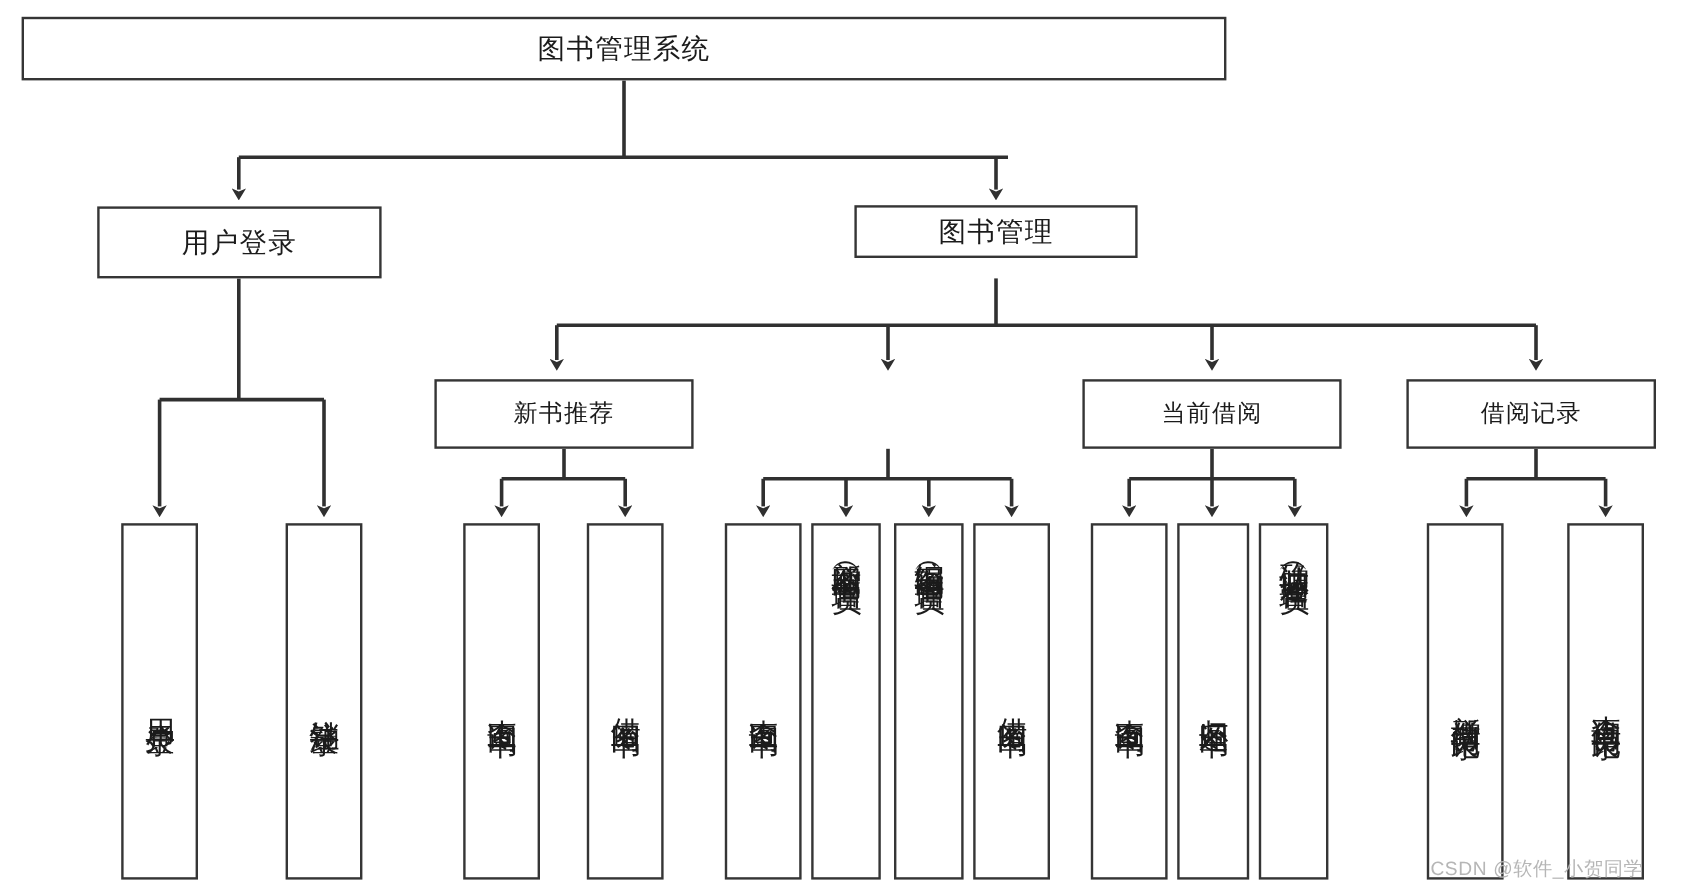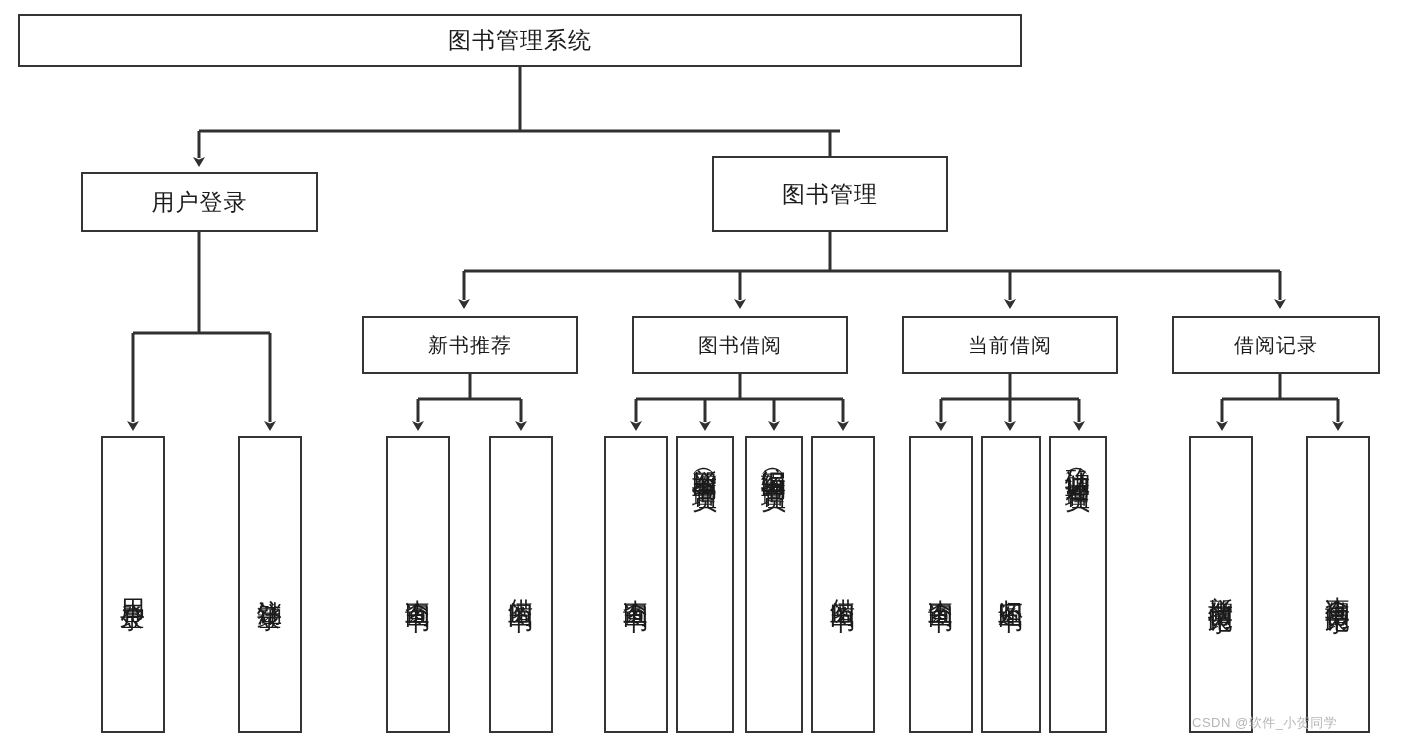--- a/index.html
+++ b/index.html
@@ -58,21 +58,21 @@
     line-height: 1.12;
     letter-spacing: 3px;
     white-space: nowrap;
   }
   .node.leaf.center-v {
     align-items: center;
     padding-top: 0;
   }
   .watermark {
     position: absolute;
-    font-size: 13px;
+    font-size: 16px;
     color: #b6b6b6;
     white-space: nowrap;
     letter-spacing: 0.5px;
   }
 </style>
 </head>
 <body>
 
 <div id="canvas">
 
@@ -126,29 +126,26 @@
     </g>
   </svg>
 
   <div class="node root" style="left:18px; top:14px; width:1004px; height:53px;">
     <span class="node-label">图书管理系统</span>
   </div>
 
   <div class="node lvl2" style="left:81px; top:172px; width:237px; height:60px;">
     <span class="node-label">用户登录</span>
   </div>
-  <div class="node lvl2" style="left:712px; top:156px; width:236px; height:76px;">
+  <div class="node lvl2" style="left:712px; top:171px; width:236px; height:44px;">
     <span class="node-label">图书管理</span>
   </div>
 
   <div class="node lvl3" style="left:362px; top:316px; width:216px; height:58px;">
     <span class="node-label">新书推荐</span>
-  </div>
-  <div class="node lvl3" style="left:632px; top:316px; width:216px; height:58px;">
-    <span class="node-label">图书借阅</span>
   </div>
   <div class="node lvl3" style="left:902px; top:316px; width:216px; height:58px;">
     <span class="node-label">当前借阅</span>
   </div>
   <div class="node lvl3" style="left:1172px; top:316px; width:208px; height:58px;">
     <span class="node-label">借阅记录</span>
   </div>
 
   <div class="node leaf center-v" style="left:101px; top:436px; width:64px; height:297px;">
     <span class="node-label">用户登录</span>

